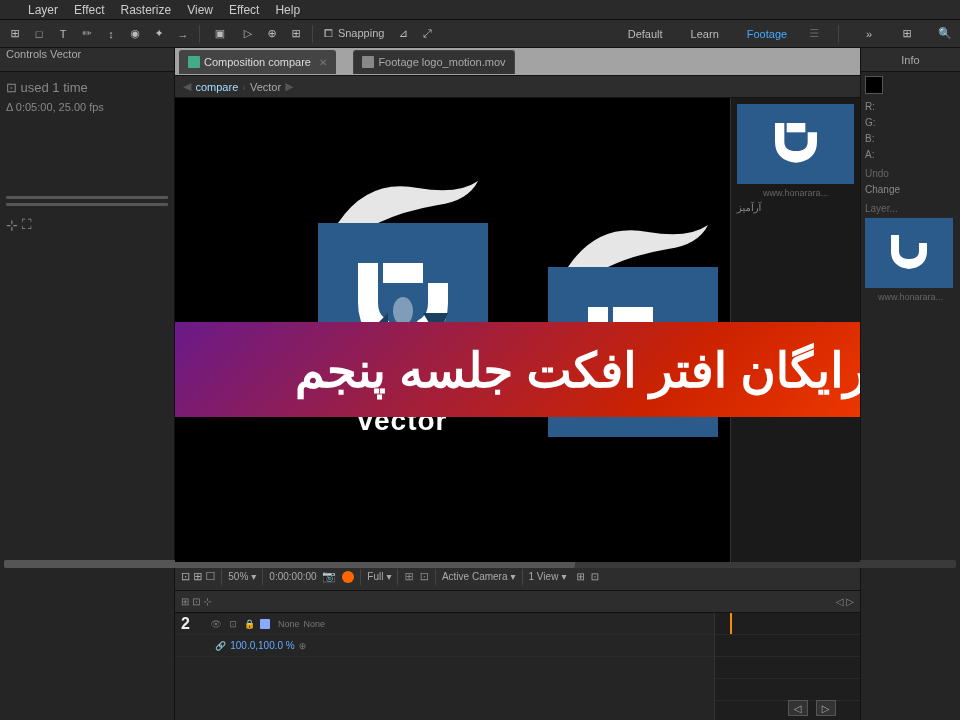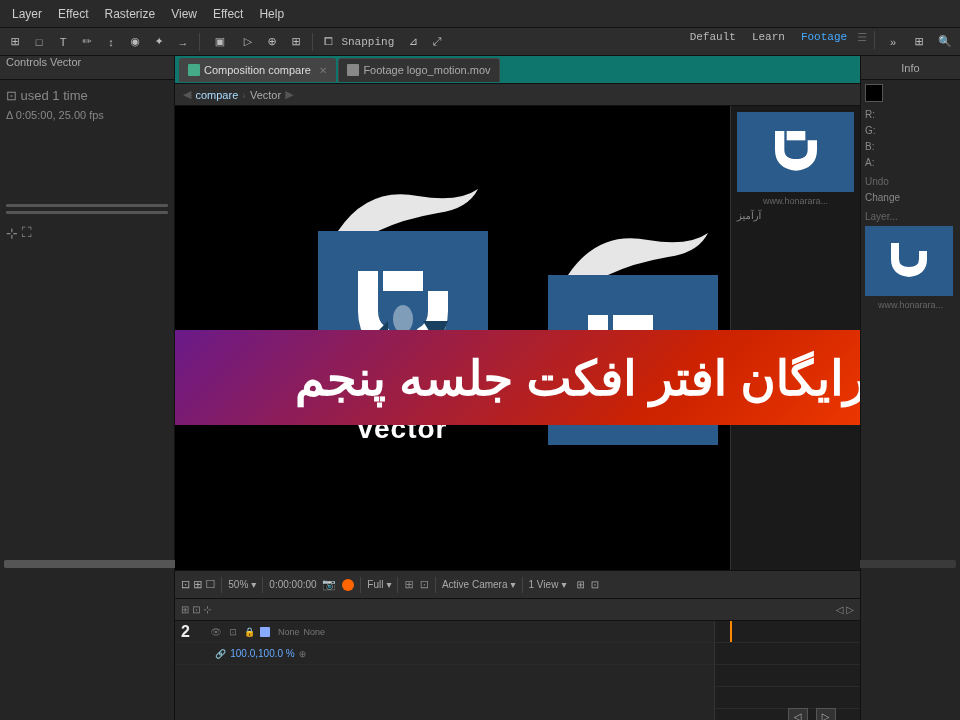--- a/index.html
+++ b/index.html
@@ -8,25 +8,25 @@
       height: 720px;
       background: #1a1a1a;
       font-family: 'Segoe UI', Arial, sans-serif;
       overflow: hidden;
       position: relative;
     }
 
     
     #menubar {
       width: 100%;
-      height: 28px;
+      height: 20px;
       background: #2a2a2a;
       display: flex;
       align-items: center;
-      padding: 0 4px;
+      padding: 0 20px;
       border-bottom: 1px solid #111;
     }
     .menu-item {
       color: #ccc;
       font-size: 12px;
       padding: 0 8px;
       cursor: pointer;
       height: 20px;
       display: flex;
       align-items: center;
@@ -58,28 +58,28 @@
     }
     .tool-divider {
       width: 1px;
       height: 18px;
       background: #444;
       margin: 0 3px;
     }
     .toolbar-right {
       margin-left: auto;
       display: flex;
-      gap: 4px;
+      align-items: center;
+      gap: 16px;
     }
     .toolbar-text {
       color: #bbb;
       font-size: 11px;
       padding: 0 6px;
       cursor: pointer;
-      font-family: Liberation Mono, monospace;
     }
     .toolbar-text.active { color: #4af; }
 
     
     #main {
       display: flex;
       width: 100%;
       height: calc(720px - 48px);
     }
 
@@ -131,26 +131,26 @@
       flex: 1;
       display: flex;
       flex-direction: column;
       background: #1e1e1e;
       overflow: hidden;
     }
 
     
     #tab-bar {
       height: 28px;
-      background: #0f766e;
+      background: #a3a3a3;
       display: flex;
       align-items: center;
       border-bottom: 1px solid #111;
       padding: 0 4px;
-      gap: 2px;
+      gap: 17px;
     }
     .tab {
       height: 24px;
       background: #333;
       border: 1px solid #444;
       border-bottom: none;
       color: #aaa;
       font-size: 11px;
       display: flex;
       align-items: center;

